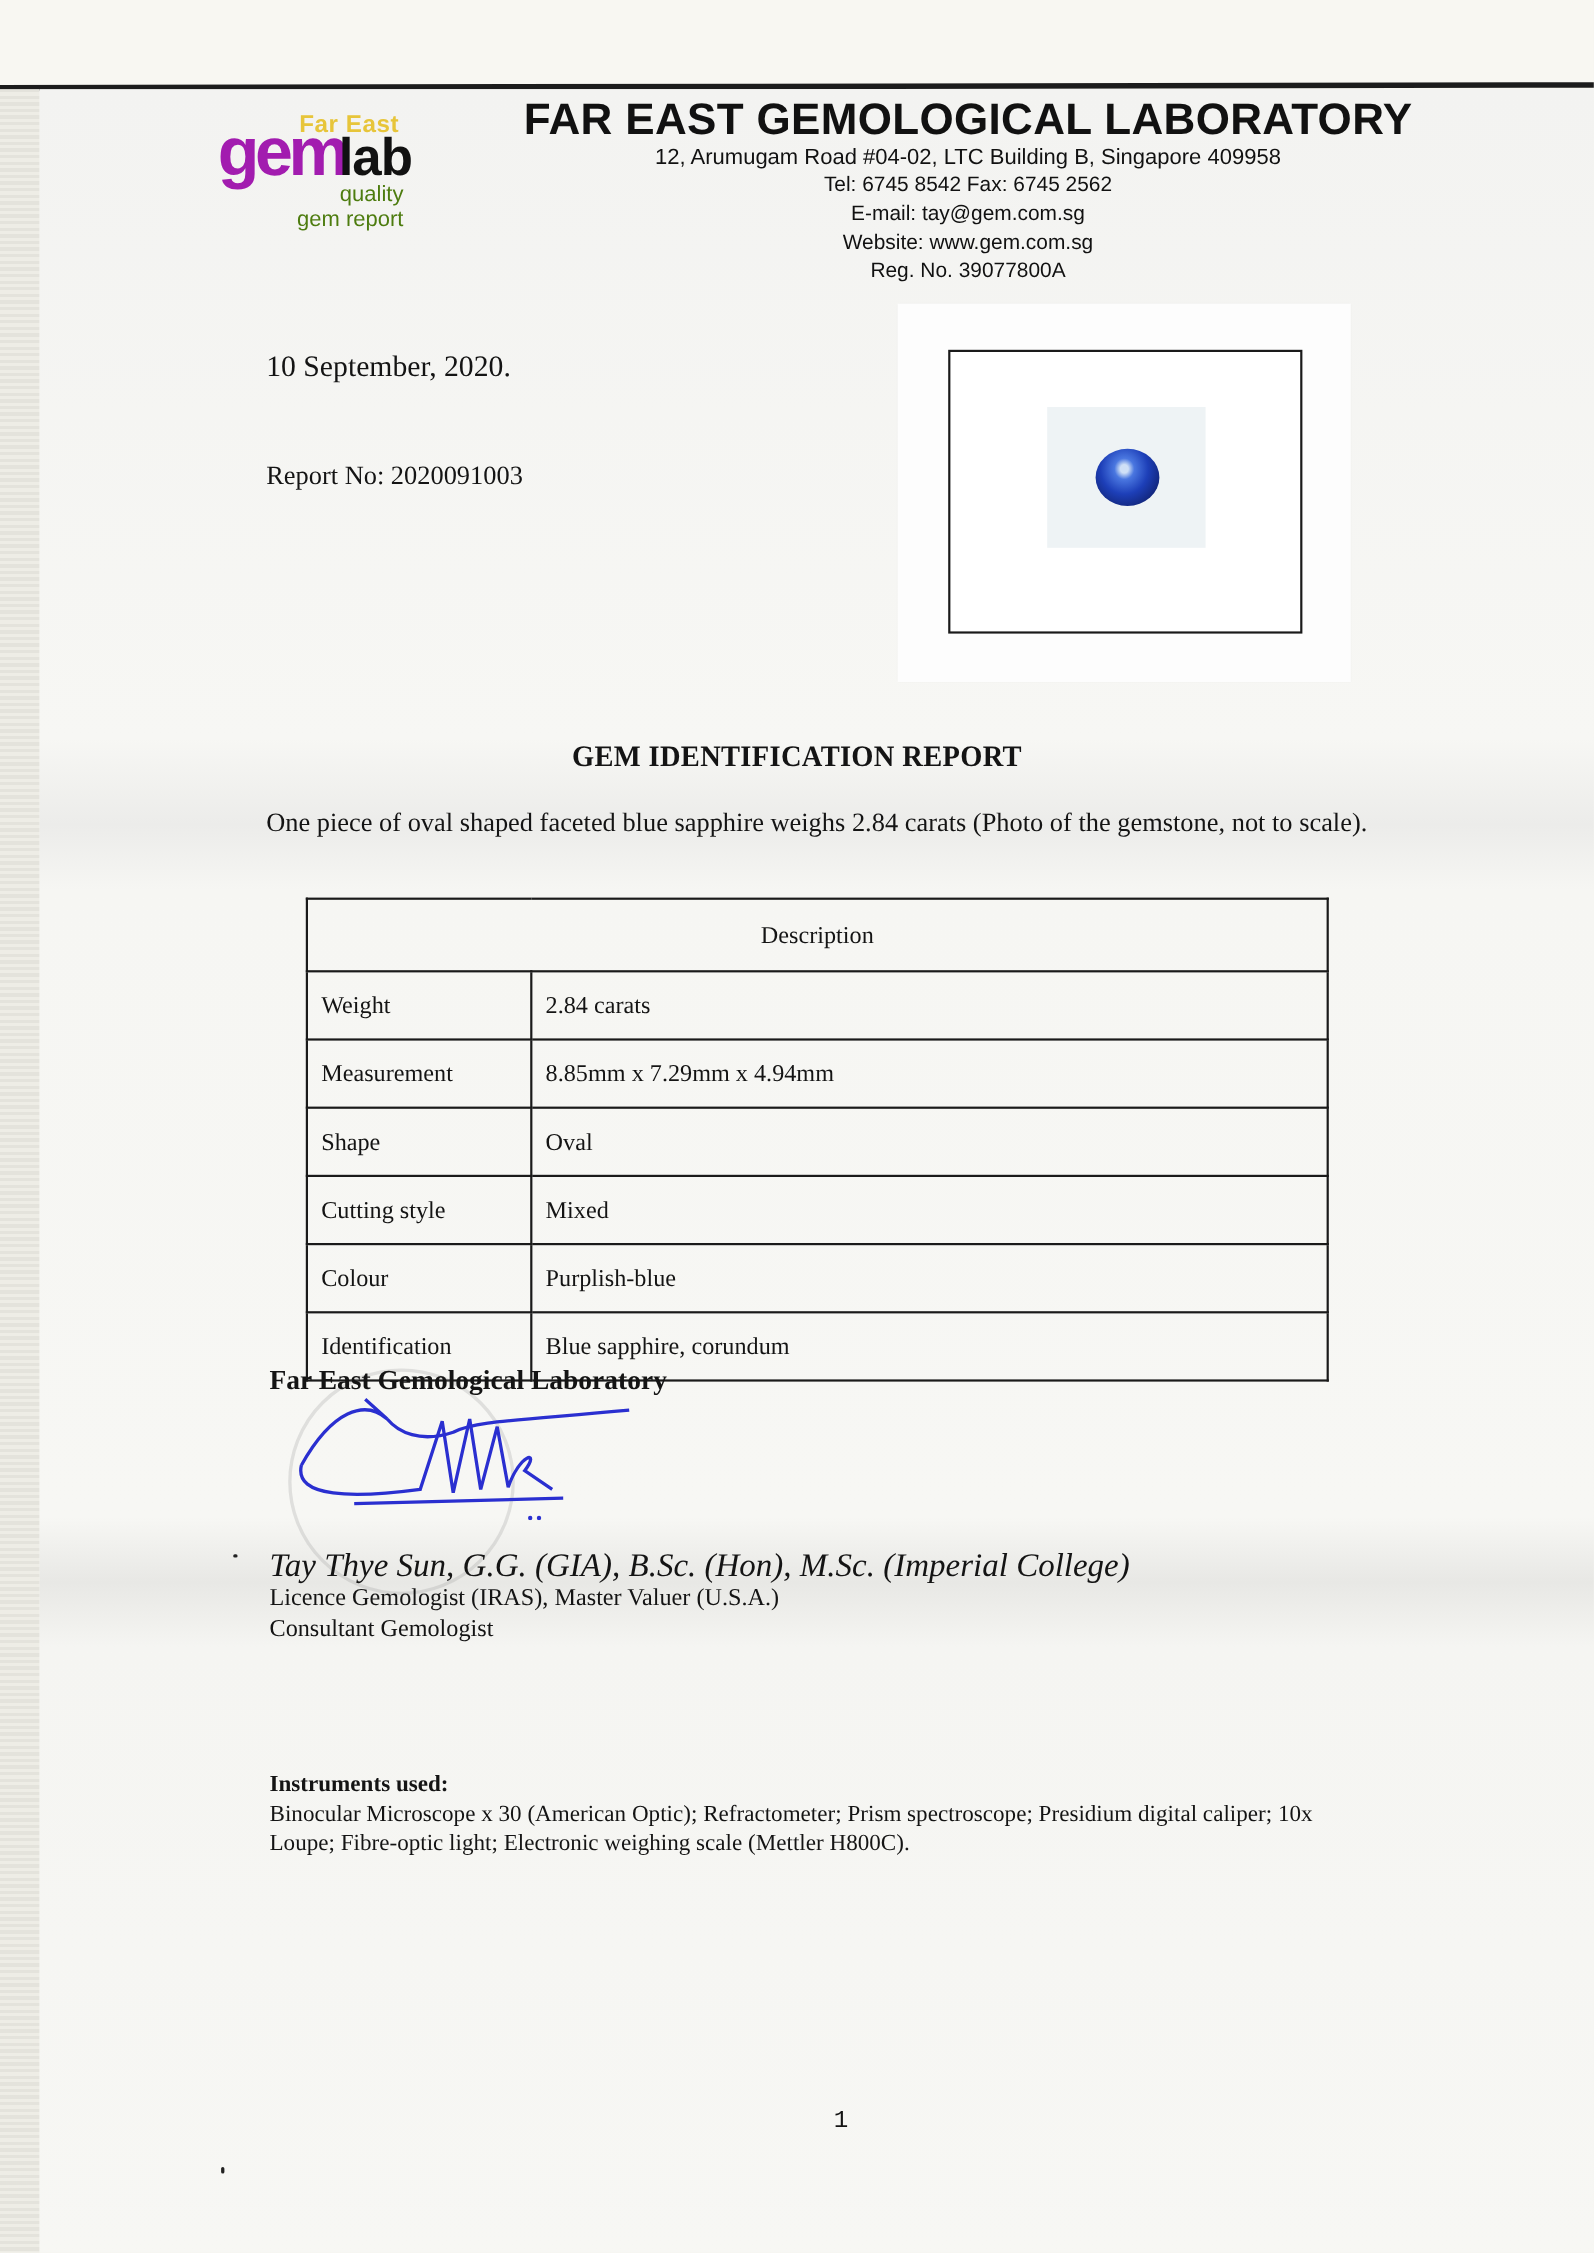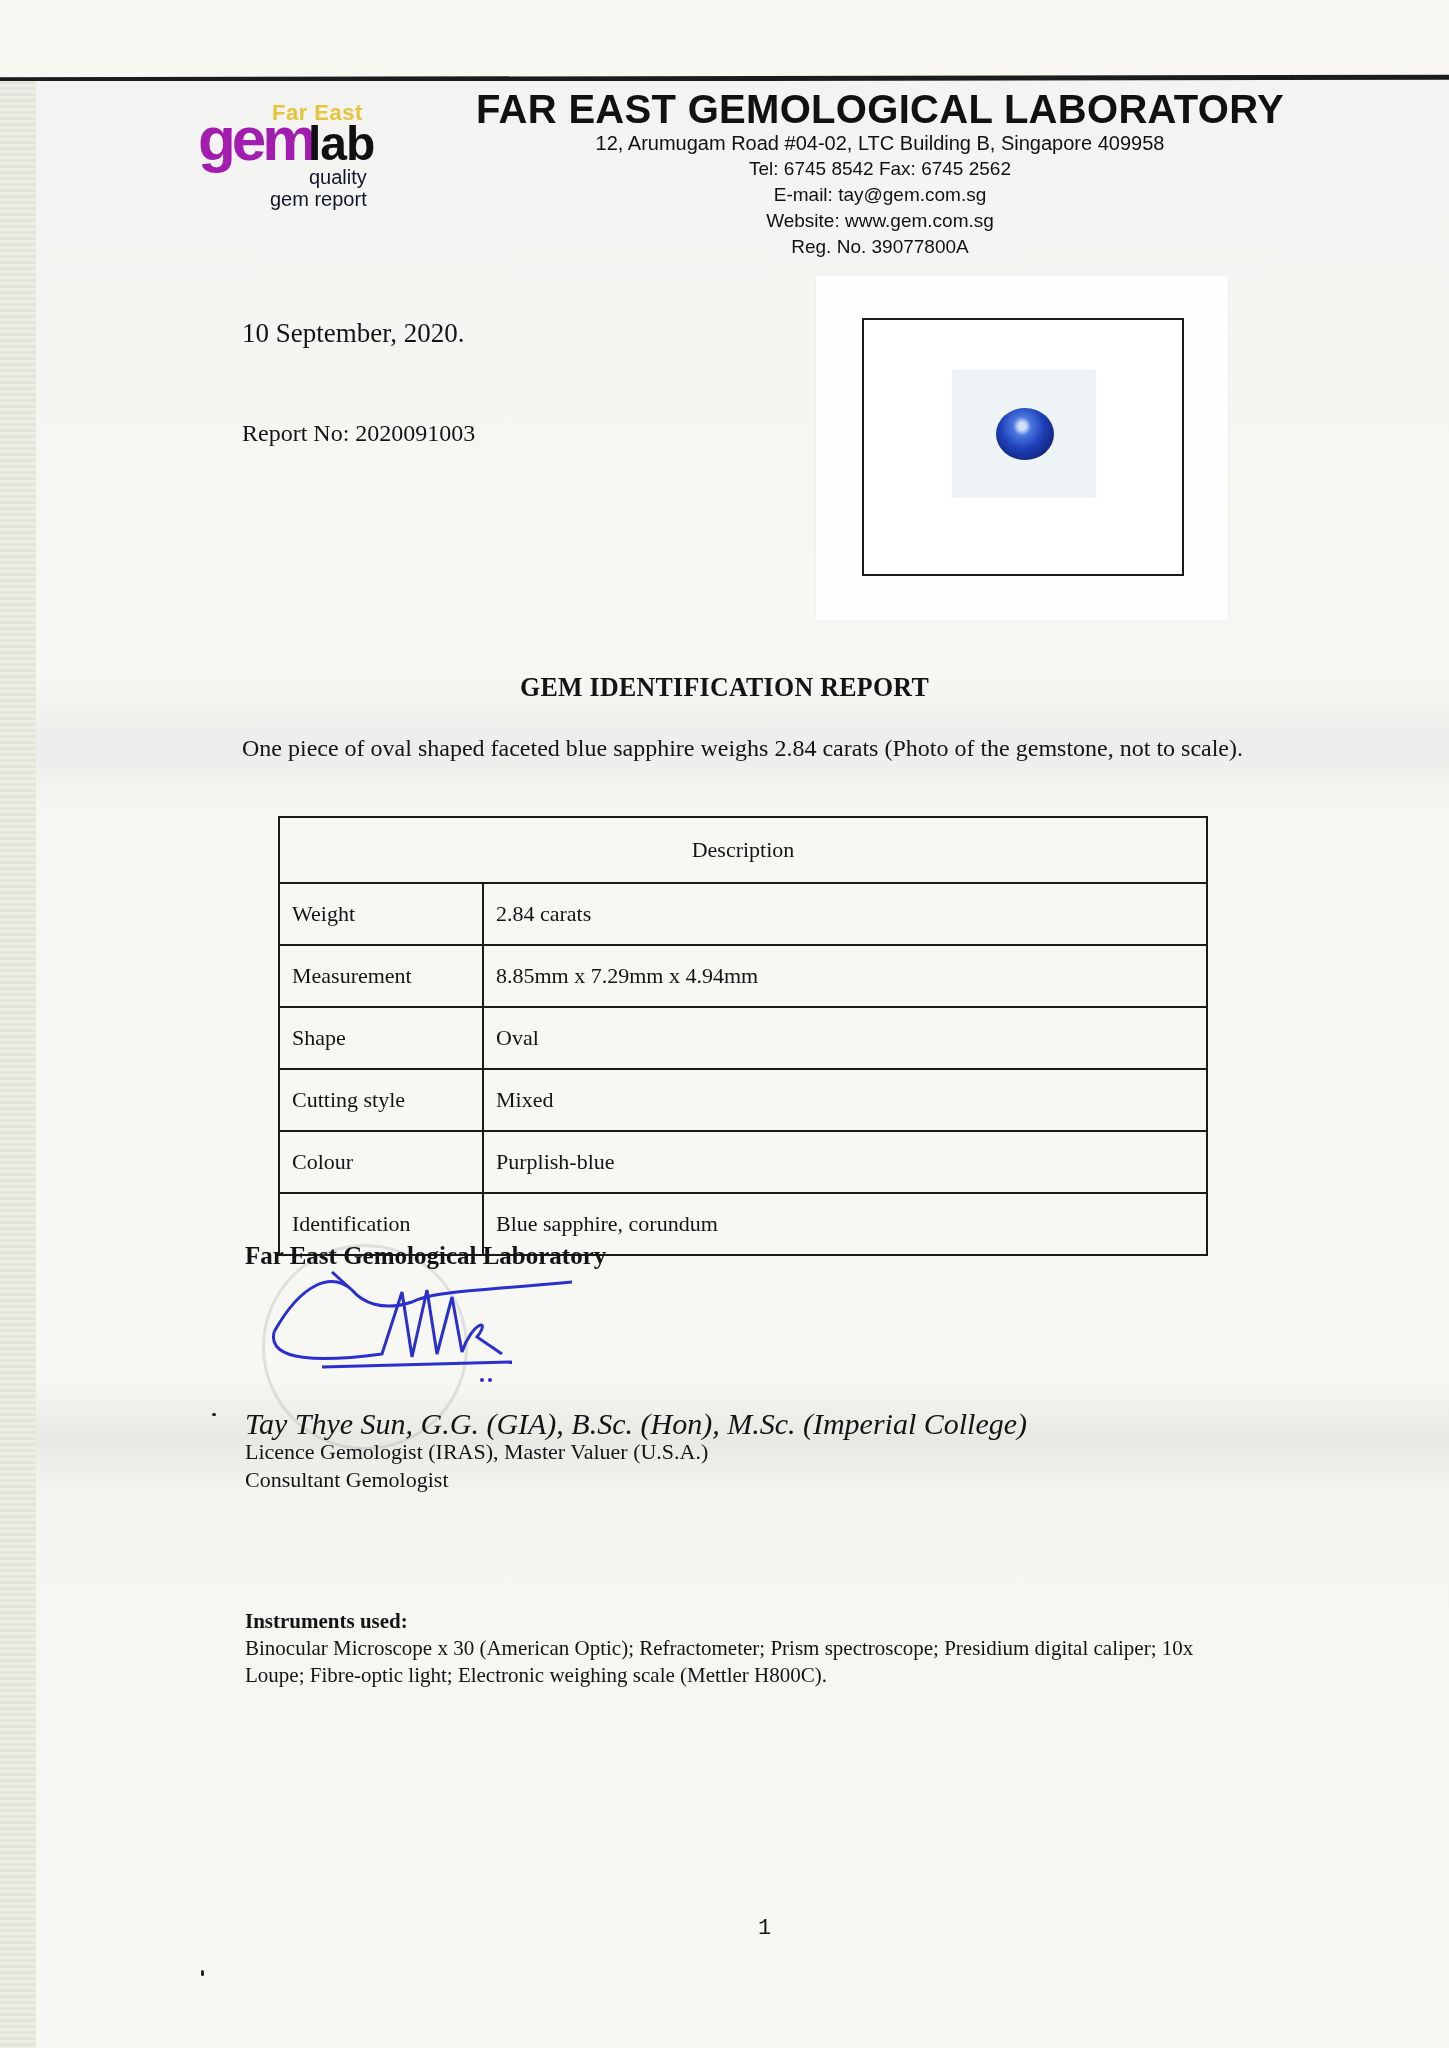--- a/index.html
+++ b/index.html
@@ -16,21 +16,21 @@
     background:linear-gradient(180deg,#f3f3f1 0%,#f7f7f4 30%,#ececea 34%,#f6f6f3 37%,#f7f7f4 66%,#e8e8e5 69%,#f5f5f2 72%,#f7f7f4 100%); }
 
   
   .logo { position:absolute; left:198px; top:100px; width:210px; height:120px;text-align:right; }
   .logo-fareast { position:absolute; left:74px; top:0; font-family:"Liberation Sans",sans-serif; font-weight:bold;
     font-size:22px; color:#e7c53a; letter-spacing:0.5px; }
   .logo-ge { position:absolute; left:0; top:8px; font-family:"Liberation Sans",sans-serif; font-weight:bold;
     font-size:62px; color:#a21caf; letter-spacing:-4px; line-height:1; }
   .logo-lab { position:absolute; left:110px; top:20px; font-family:"Liberation Sans",sans-serif; font-weight:bold;
     font-size:48px; color:#111; line-height:1; letter-spacing:-1px; }
-  .logo-quality { position:absolute; left:72px; top:66px; font-family:"Liberation Sans",sans-serif; font-size:20px; line-height:22px; color:#0f172a; }
+  .logo-quality { position:absolute; left:72px; top:66px; font-family:"Liberation Sans",sans-serif; font-size:20px; line-height:22px; color:#4d7c0f; }
 
   .lab-head { position:absolute; left:430px; top:86px; width:900px; text-align:center; font-family:"Liberation Sans",sans-serif; }
   .lab-name { font-size:40px; font-weight:bold; letter-spacing:0.3px; line-height:46px; color:#111; }
   .lab-line { font-size:19px; line-height:26px; color:#111; }
   .lab-line.first { font-size:20px; margin-top:-2px; }
 
   
   .date { position:absolute; left:242px; top:318px; font-size:27px; }
   .report-no { position:absolute; left:242px; top:420px; font-size:24px; }
 

